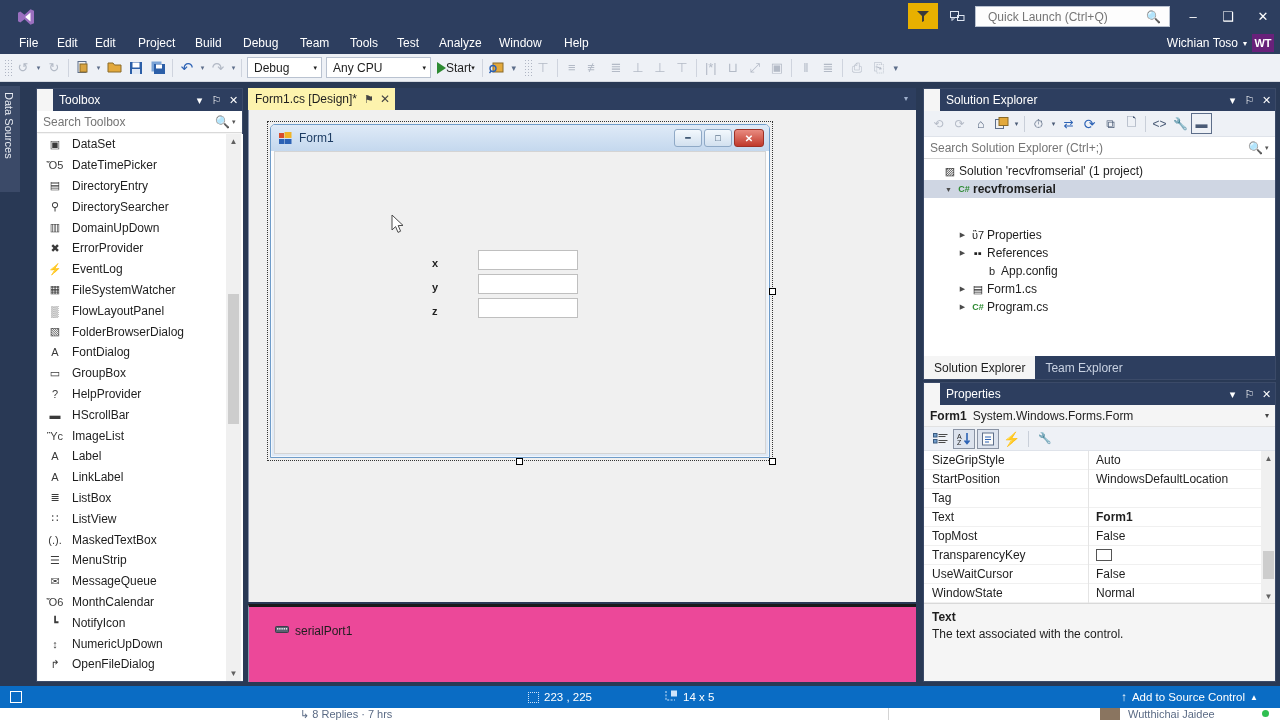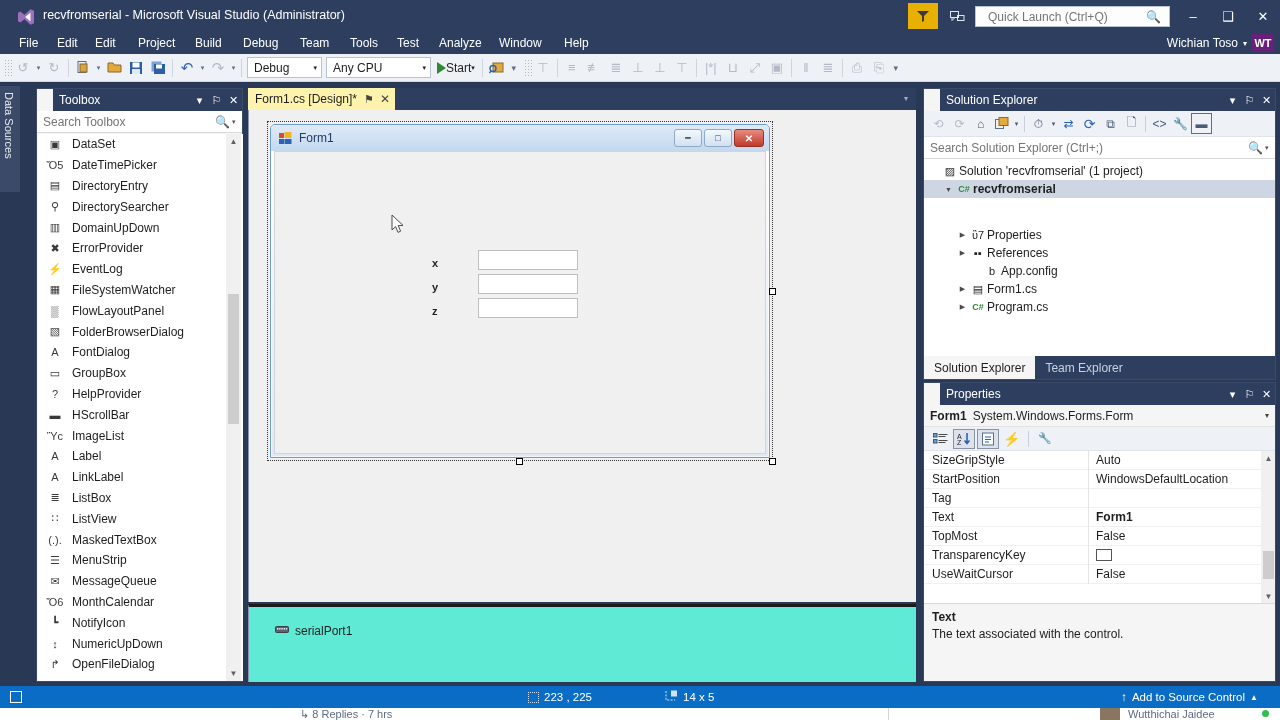--- a/index.html
+++ b/index.html
@@ -180,21 +180,21 @@
   .doctab .x{ margin-left:6px; font-size:12px; color:#444; }
   .tabstrip .menu-caret{
     position:absolute; right:8px; top:6px; font-size:8px; color:#9fb0cc;
   }
   .designer{
     position:absolute; left:248px; top:110px; width:668px; height:492px;
     background:#f0f0f0; border-left:1px solid #8a96ae;
   }
   .comp-tray{
     position:absolute; left:248px; top:604px; width:668px; height:78px;
-    background:#5eead4; border-top:3px solid #1a1a1a; border-left:1px solid #8a96ae;
+    background:#ec4899; border-top:3px solid #1a1a1a; border-left:1px solid #8a96ae;
   }
   .tray-item{
     position:absolute; left:26px; top:17px; display:flex;
     align-items:center; gap:6px; font-size:12px; color:#1e1e1e;
   }
 
   
   .formsel{
     position:absolute; left:267px; top:121px; width:506px; height:340px;
     border:1px dotted #333;
@@ -374,21 +374,20 @@
 
 <div id="app">
 
   <div class="titlebar">
     <div class="vs-logo">
       <svg width="18" height="18" viewBox="0 0 18 18">
         <path d="M13.5 1.2 17 2.8v12.4l-3.5 1.6-6-5.6-4.2 3.2L1 13.2V4.8l2.3-1.2 4.2 3.2z" fill="#9a6fbf"></path>
         <path d="M13.5 4.6v8.8L8.2 9z" fill="#fff"></path>
       </svg>
     </div>
-    <div class="title-text">recvfromserial - Microsoft Visual Studio  (Administrator)</div>
 
     <div class="flag-btn">
       <svg width="14" height="14" viewBox="0 0 14 14">
           <path d="M1 2h12l-5 5v5l-2 1V7z" fill="#3a3a3a"></path>
         </svg>
     </div>
     <div class="feedback-btn">
       <svg width="15" height="14" viewBox="0 0 15 14">
         <rect x="0.5" y="1.5" width="8" height="6" fill="none" stroke="#dfe6f2"></rect>
         <path d="M2 7.5v3l3-3" fill="none" stroke="#dfe6f2"></path>
@@ -852,20 +851,24 @@
             <span class="pr-val">False</span>
           </div>
           <div class="pr-row">
             <span class="pr-key">TransparencyKey</span>
             <span class="pr-val"><span class="swatch"></span></span>
           </div>
           <div class="pr-row">
             <span class="pr-key">UseWaitCursor</span>
             <span class="pr-val">False</span>
           </div>
+          <div class="pr-row">
+            <span class="pr-key">WindowState</span>
+            <span class="pr-val">Normal</span>
+          </div>
         </div>
       <div class="vscroll" style="width:14px">
         <div class="up">▲</div>
         <div class="thumb" style="left:2px;top:100px;height:28px"></div>
         <div class="dn">▼</div>
       </div>
     </div>
     <div class="pr-desc">
       <div class="t">Text</div>
       <div class="d">The text associated with the control.</div>

